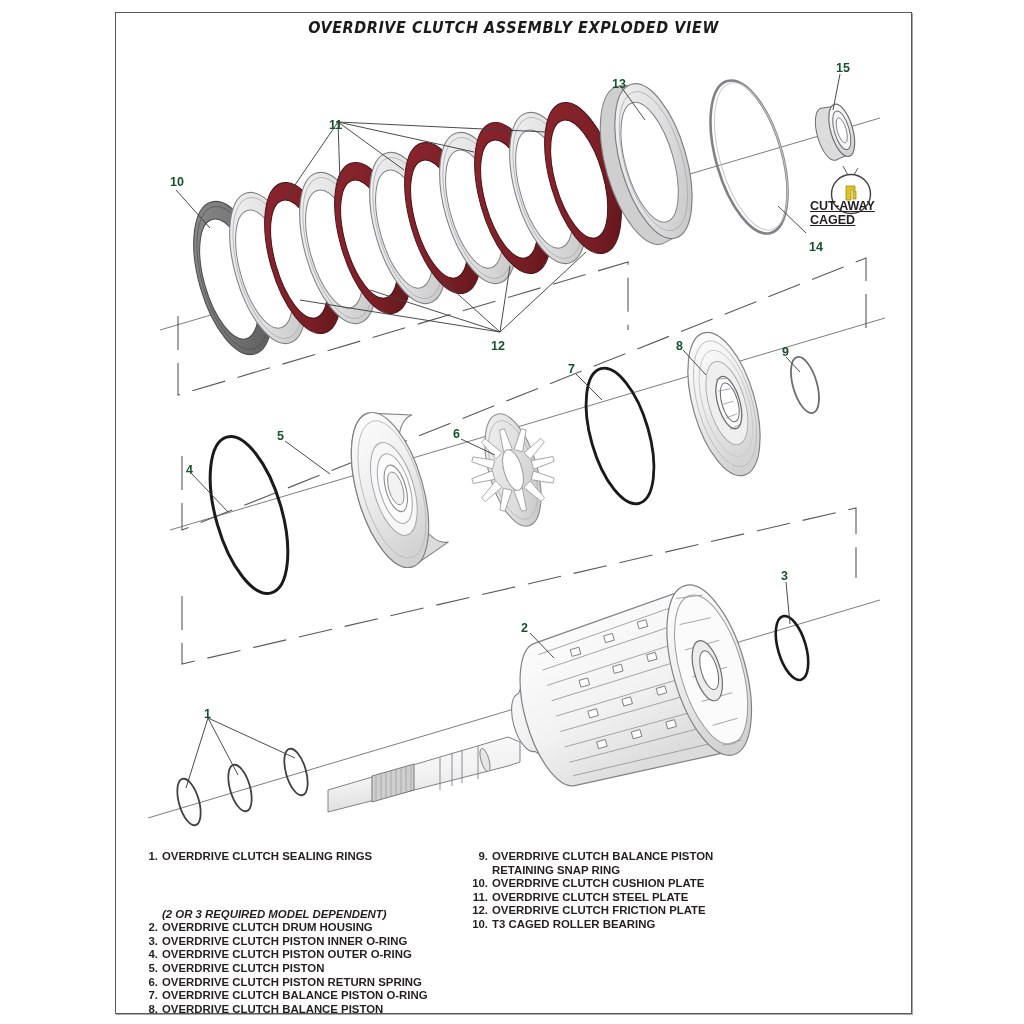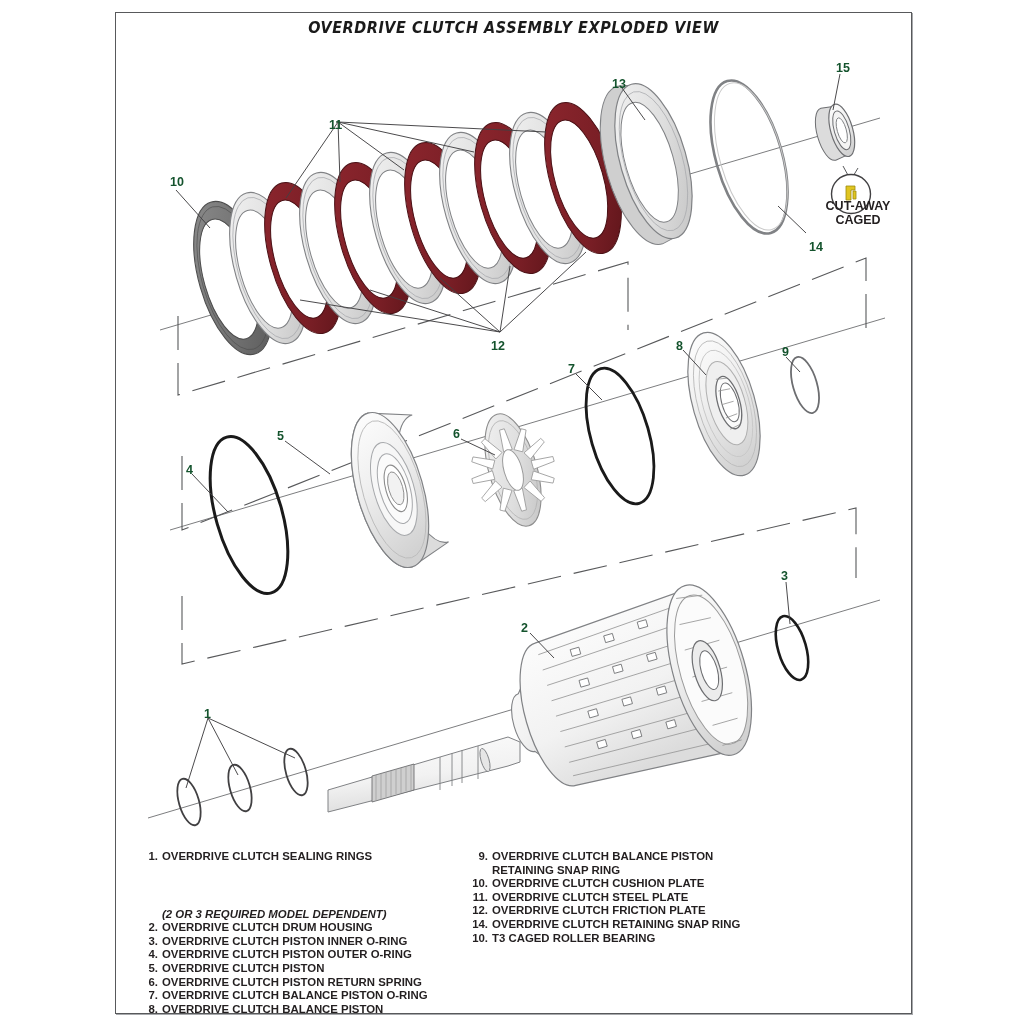--- a/index.html
+++ b/index.html
@@ -9,22 +9,22 @@
   #frame{position:absolute;left:115px;top:12px;width:797px;height:1002px;
          border:1.5px solid #58595b;box-sizing:border-box;background:#ffffff;
          box-shadow:1px 1px 0 #a7a9ac;}
   #art{position:absolute;left:0;top:0;width:1024px;height:1024px;}
   #title{position:absolute;left:116px;top:19px;width:795px;text-align:center;
          font-family:"DejaVu Sans",sans-serif;font-weight:bold;font-style:italic;
          font-size:15.5px;letter-spacing:.6px;color:#1a1a1a;
          transform:scaleX(.93);transform-origin:center;}
   .num{position:absolute;font-family:"Liberation Sans",sans-serif;
        font-size:12.5px;font-weight:600;color:#14532d;line-height:1;}
-  #cutaway-label{position:absolute;left:810px;top:200px;width:96px;text-align:center;
-       font-size:12.5px;font-weight:600;line-height:13.5px;color:#231f20;}
+  #cutaway-label{position:absolute;left:810px;top:200px;width:96px;
+       font-size:12.5px;font-weight:600;line-height:13.5px;color:#231f20;text-decoration:underline;}
   #legend{position:absolute;left:137px;top:850px;width:740px;
           font-size:11.4px;line-height:13.6px;font-weight:600;color:#231f20;}
   #legend .cols{display:flex;}
   #legend .col{width:330px;}
   #legend .col.right{width:400px;margin-left:0;padding-left:0;}
   #legend .li{white-space:nowrap;display:flex;}
   #legend .li .n{width:21px;text-align:right;flex:none;padding-right:4px;}
   #legend .li .t{flex:1;}
   #legend .sub{font-style:italic;padding-left:25px;white-space:nowrap;margin-top:44px;}
   #legend .cont{padding-left:25px;white-space:nowrap;}
@@ -476,24 +476,20 @@
           </div>
         <div class="li">
             <span class="n">11.</span>
             <span class="t">OVERDRIVE CLUTCH STEEL PLATE</span>
           </div>
         <div class="li">
             <span class="n">12.</span>
             <span class="t">OVERDRIVE CLUTCH FRICTION PLATE</span>
           </div>
         <div class="li">
-            <span class="n">14.</span>
-            <span class="t">OVERDRIVE CLUTCH RETAINING SNAP RING</span>
-          </div>
-        <div class="li">
             <span class="n">10.</span>
             <span class="t">T3 CAGED ROLLER BEARING</span>
           </div>
       </div>
     </div>
   </div>
 
 </div>
 
 </body></html>

